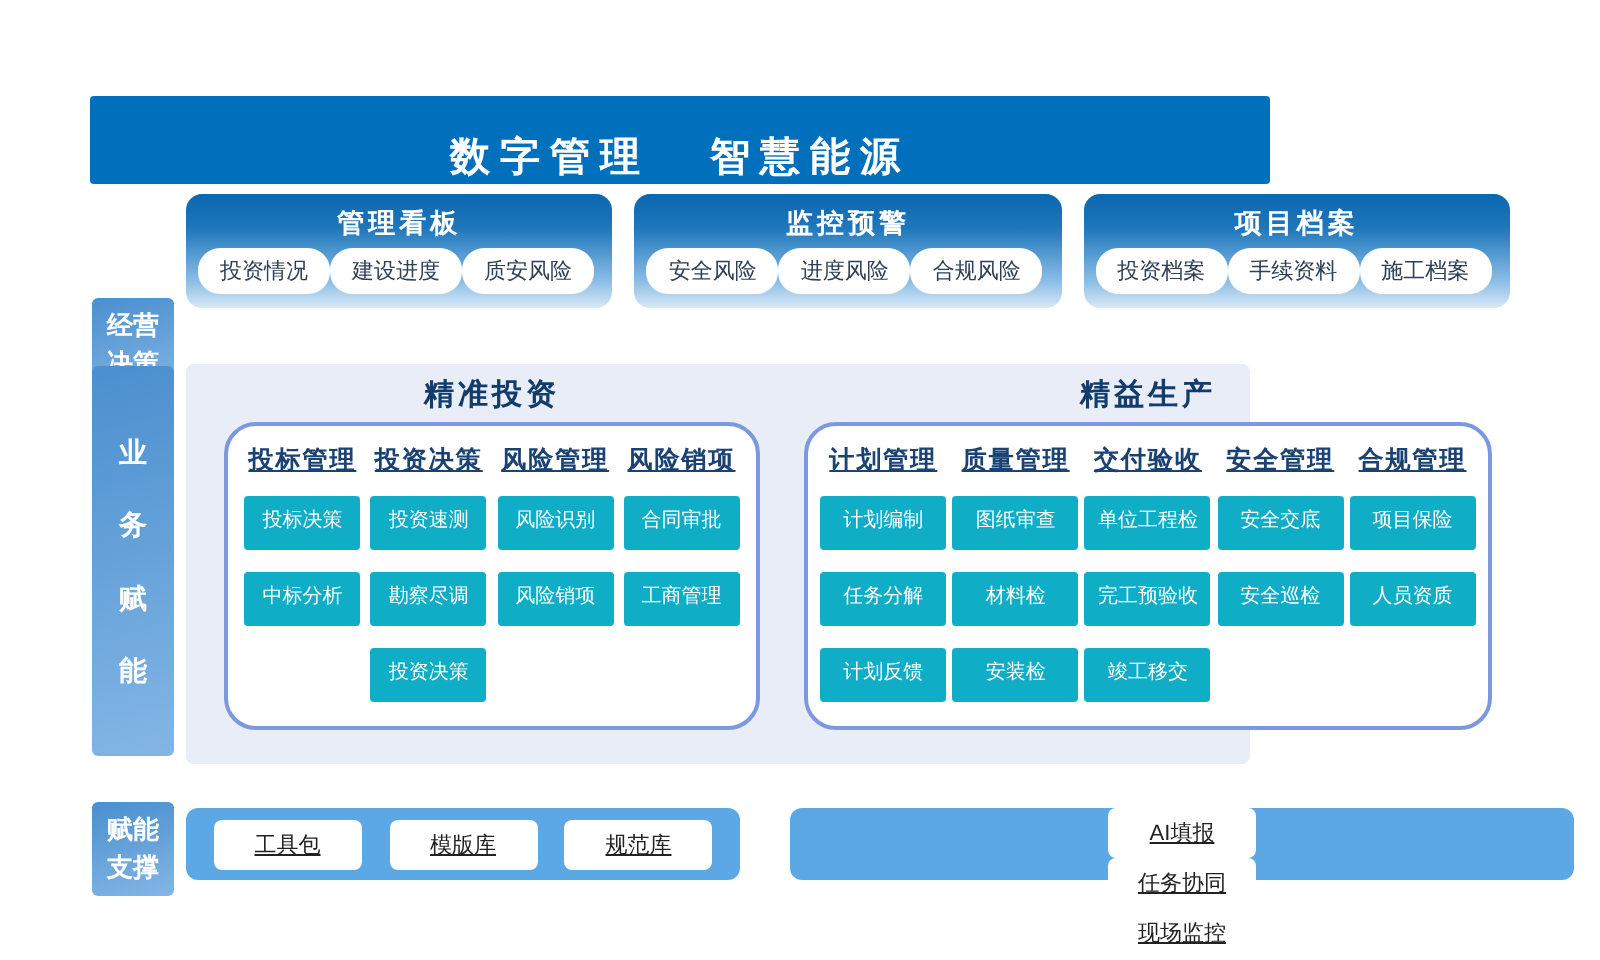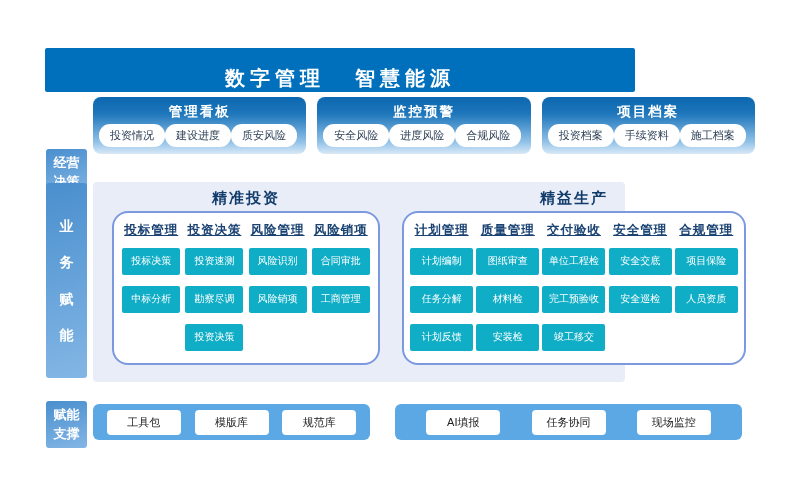--- a/index.html
+++ b/index.html
@@ -64,24 +64,24 @@
     display:flex;align-items:center;justify-content:center;cursor:pointer;
   }
   .p1 .btn-teal{width:58px;}
   .p2 .btn-teal{width:63px;}
   
   .s-group{
     position:absolute;top:404px;height:36px;background:#5BA8E4;border-radius:6px;
     display:flex;align-items:center;justify-content:space-evenly;
   }
   .s-group.g1{left:93px;width:277px;}
-  .s-group.g2{left:395px;width:347px;}
+  .s-group.g2{left:395px;width:392px;flex-direction:column;}
   .btn-white{
     background:#fff;border-radius:4px;width:74px;text-align:center;
-    padding:5px 0;font-size:11px;color:#222;cursor:pointer;
+    padding:5px 0;font-size:11px;color:#222;cursor:pointer;text-decoration:underline;
   }
 </style>
 </head>
 <body>
 
 <div class="banner">
   <span>数字管理</span>
   <span>智慧能源</span>
 </div>
 

